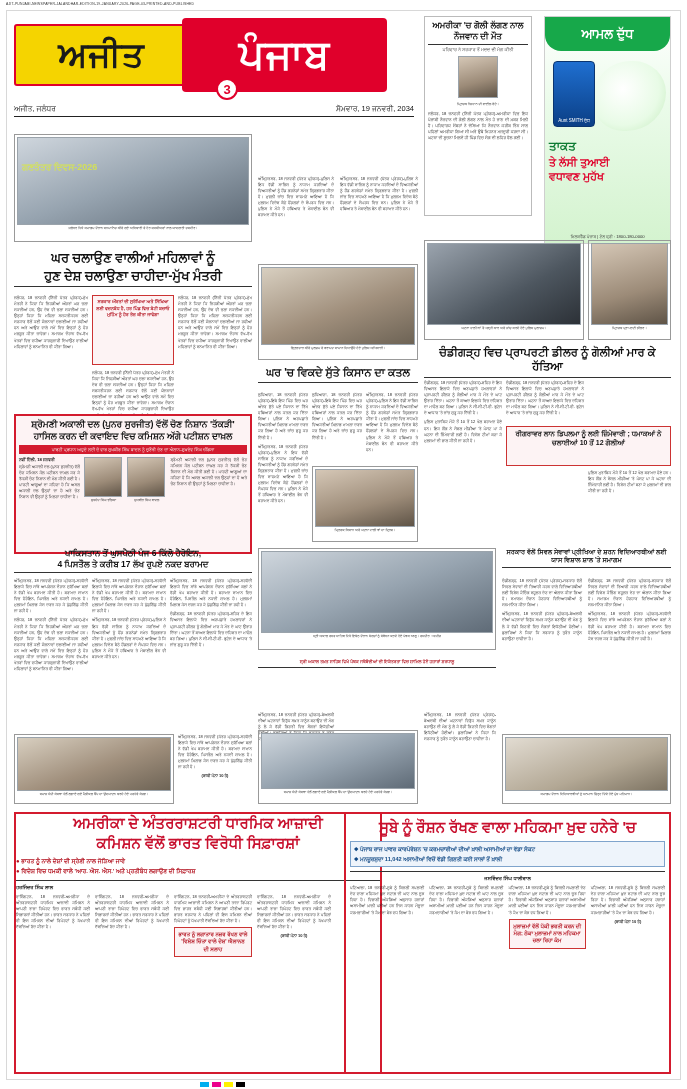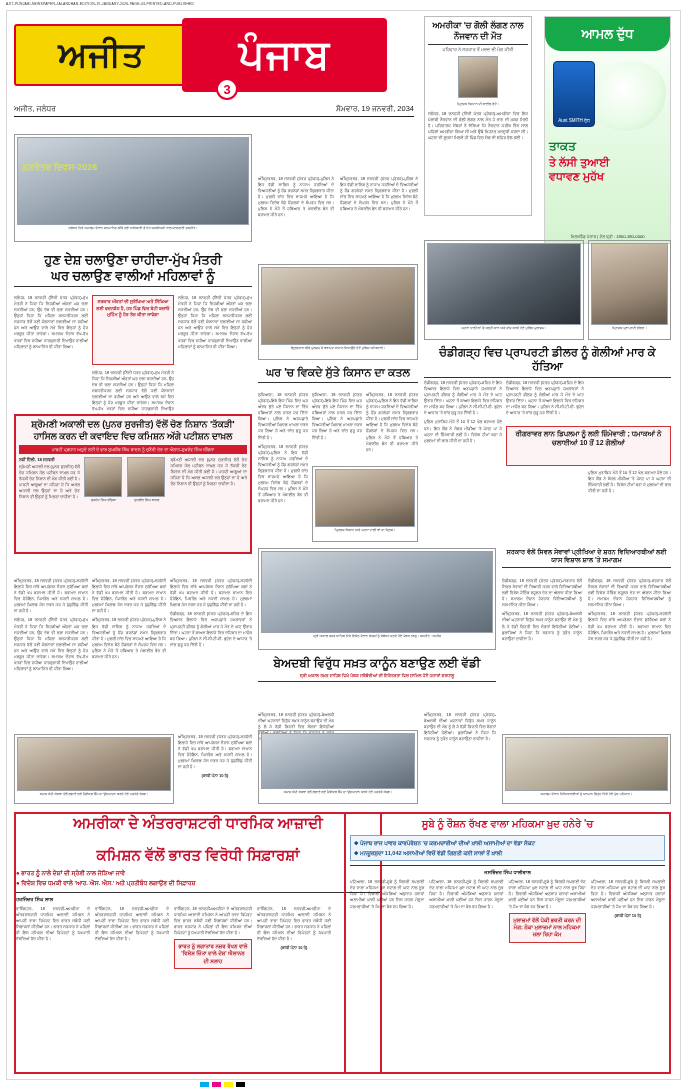--- a/index.html
+++ b/index.html
@@ -169,22 +169,22 @@
   </div>
 
   <div class="blk box" style="top:134px; left:14px; width:238px; height:108px; padding:2px;">
     <div class="photo group" style="width:100%; height:88px;">
       <div style="position:absolute;top:3px;left:4px;font-size:9px;font-weight:bold;color:#d8e64a;opacity:.85;margin-top:21px;">ਗਣਤੰਤਰ ਦਿਵਸ-2026</div>
     </div>
     <div class="cap">ਜਲੰਧਰ ਵਿਖੇ ਸਮਾਗਮ ਦੌਰਾਨ ਸਨਮਾਨਿਤ ਕੀਤੇ ਗਏ ਅਧਿਕਾਰੀ ਤੇ ਹੋਰ ਸ਼ਖ਼ਸੀਅਤਾਂ ਨਾਲ ਯਾਦਗਾਰੀ ਤਸਵੀਰ।</div>
   </div>
 
   <div class="blk" style="top:250px; left:14px; width:238px;">
+    <div class="hdl" style="font-size:13px;">ਘਰ ਚਲਾਉਣ ਵਾਲੀਆਂ ਮਹਿਲਾਵਾਂ ਨੂੰ</div>
     <div class="hdl" style="font-size:13px; margin-top:2px;">ਹੁਣ ਦੇਸ਼ ਚਲਾਉਣਾ ਚਾਹੀਦਾ-ਮੁੱਖ ਮੰਤਰੀ</div>
-    <div class="hdl" style="font-size:13px;">ਘਰ ਚਲਾਉਣ ਵਾਲੀਆਂ ਮਹਿਲਾਵਾਂ ਨੂੰ</div>
     <div class="rule"></div>
   </div>
 
   <div class="blk col" style="top:295px; left:14px; width:74px; height:116px;">
     <p>ਜਲੰਧਰ, 18 ਜਨਵਰੀ (ਨਿੱਜੀ ਪੱਤਰ ਪ੍ਰੇਰਕ)-ਮੁੱਖ ਮੰਤਰੀ ਨੇ ਕਿਹਾ ਕਿ ਜਿਹੜੀਆਂ ਔਰਤਾਂ ਘਰ ਚਲਾ ਸਕਦੀਆਂ ਹਨ, ਉਹ ਦੇਸ਼ ਵੀ ਚਲਾ ਸਕਦੀਆਂ ਹਨ। ਉਨ੍ਹਾਂ ਕਿਹਾ ਕਿ ਮਹਿਲਾ ਸਸ਼ਕਤੀਕਰਨ ਲਈ ਸਰਕਾਰ ਵੱਲੋਂ ਕਈ ਯੋਜਨਾਵਾਂ ਚਲਾਈਆਂ ਜਾ ਰਹੀਆਂ ਹਨ ਅਤੇ ਆਉਣ ਵਾਲੇ ਸਮੇਂ ਵਿਚ ਇਨ੍ਹਾਂ ਨੂੰ ਹੋਰ ਮਜ਼ਬੂਤ ਕੀਤਾ ਜਾਵੇਗਾ। ਸਮਾਗਮ ਦੌਰਾਨ ਵੱਖ-ਵੱਖ ਖੇਤਰਾਂ ਵਿਚ ਵਧੀਆ ਕਾਰਗੁਜ਼ਾਰੀ ਦਿਖਾਉਣ ਵਾਲੀਆਂ ਮਹਿਲਾਵਾਂ ਨੂੰ ਸਨਮਾਨਿਤ ਵੀ ਕੀਤਾ ਗਿਆ।</p>
   </div>
   <div class="blk tint" style="top:295px; left:92px; width:82px; height:70px; border:1px solid #c33; padding:3px;">
     <div style="font-size:4.6px; line-height:1.45; color:#b3121f; font-weight:bold; text-align:center;">ਸਰਕਾਰ ਔਰਤਾਂ ਦੀ ਸੁਰੱਖਿਆ ਅਤੇ ਸਿੱਖਿਆ ਲਈ ਵਚਨਬੱਧ ਹੈ, ਹਰ ਪਿੰਡ ਵਿਚ ਬੇਟੀ ਬਚਾਓ ਮੁਹਿੰਮ ਨੂੰ ਹੋਰ ਤੇਜ਼ ਕੀਤਾ ਜਾਵੇਗਾ</div>
   </div>
   <div class="blk col" style="top:370px; left:92px; width:82px; height:40px;">
@@ -268,20 +268,25 @@
       <div style="width:40px;">
         <div class="photo portrait" style="width:38px;height:40px;"></div>
         <div class="cap">ਸੁਖਬੀਰ ਸਿੰਘ ਬਾਦਲ</div>
       </div>
       <div class="col" style="width:78px;">
           <p>ਸ਼੍ਰੋਮਣੀ ਅਕਾਲੀ ਦਲ (ਪੁਨਰ ਸੁਰਜੀਤ) ਵੱਲੋਂ ਚੋਣ ਕਮਿਸ਼ਨ ਕੋਲ ਪਟੀਸ਼ਨ ਦਾਖ਼ਲ ਕਰ ਕੇ ਤੱਕੜੀ ਚੋਣ ਨਿਸ਼ਾਨ ਦੀ ਮੰਗ ਕੀਤੀ ਗਈ ਹੈ। ਪਾਰਟੀ ਆਗੂਆਂ ਦਾ ਕਹਿਣਾ ਹੈ ਕਿ ਅਸਲ ਅਕਾਲੀ ਦਲ ਉਨ੍ਹਾਂ ਦਾ ਹੈ ਅਤੇ ਚੋਣ ਨਿਸ਼ਾਨ ਵੀ ਉਨ੍ਹਾਂ ਨੂੰ ਮਿਲਣਾ ਚਾਹੀਦਾ ਹੈ।</p>
         </div>
     </div>
   </div>
 
+  <div class="blk" style="top:548px; left:14px; width:238px;">
+    <div class="hdl" style="font-size:8.5px;">ਪਾਕਿਸਤਾਨ ਤੋਂ ਘੁਸਪੈਠੀ ਪੰਜ 6 ਕਿੱਲੋ ਹੈਰੋਇਨ,</div>
+    <div class="hdl" style="font-size:8.5px; margin-top:1px;">4 ਪਿਸਤੌਲ ਤੇ ਕਰੀਬ 17 ਲੱਖ ਰੁਪਏ ਨਕਦ ਬਰਾਮਦ</div>
+    <div class="rule"></div>
+  </div>
   <div class="blk col" style="top:578px; left:14px; width:74px; height:152px;">
     <p>ਅੰਮ੍ਰਿਤਸਰ, 18 ਜਨਵਰੀ (ਪੱਤਰ ਪ੍ਰੇਰਕ)-ਸਰਹੱਦੀ ਇਲਾਕੇ ਵਿਚ ਸਾਂਝੇ ਆਪਰੇਸ਼ਨ ਦੌਰਾਨ ਸੁਰੱਖਿਆ ਬਲਾਂ ਨੇ ਵੱਡੀ ਖੇਪ ਬਰਾਮਦ ਕੀਤੀ ਹੈ। ਬਰਾਮਦ ਸਾਮਾਨ ਵਿਚ ਹੈਰੋਇਨ, ਪਿਸਤੌਲ ਅਤੇ ਨਕਦੀ ਸ਼ਾਮਲ ਹੈ। ਮੁਲਜ਼ਮਾਂ ਖ਼ਿਲਾਫ਼ ਕੇਸ ਦਰਜ ਕਰ ਕੇ ਪੁੱਛਗਿੱਛ ਕੀਤੀ ਜਾ ਰਹੀ ਹੈ।</p>
     <p>ਜਲੰਧਰ, 18 ਜਨਵਰੀ (ਨਿੱਜੀ ਪੱਤਰ ਪ੍ਰੇਰਕ)-ਮੁੱਖ ਮੰਤਰੀ ਨੇ ਕਿਹਾ ਕਿ ਜਿਹੜੀਆਂ ਔਰਤਾਂ ਘਰ ਚਲਾ ਸਕਦੀਆਂ ਹਨ, ਉਹ ਦੇਸ਼ ਵੀ ਚਲਾ ਸਕਦੀਆਂ ਹਨ। ਉਨ੍ਹਾਂ ਕਿਹਾ ਕਿ ਮਹਿਲਾ ਸਸ਼ਕਤੀਕਰਨ ਲਈ ਸਰਕਾਰ ਵੱਲੋਂ ਕਈ ਯੋਜਨਾਵਾਂ ਚਲਾਈਆਂ ਜਾ ਰਹੀਆਂ ਹਨ ਅਤੇ ਆਉਣ ਵਾਲੇ ਸਮੇਂ ਵਿਚ ਇਨ੍ਹਾਂ ਨੂੰ ਹੋਰ ਮਜ਼ਬੂਤ ਕੀਤਾ ਜਾਵੇਗਾ। ਸਮਾਗਮ ਦੌਰਾਨ ਵੱਖ-ਵੱਖ ਖੇਤਰਾਂ ਵਿਚ ਵਧੀਆ ਕਾਰਗੁਜ਼ਾਰੀ ਦਿਖਾਉਣ ਵਾਲੀਆਂ ਮਹਿਲਾਵਾਂ ਨੂੰ ਸਨਮਾਨਿਤ ਵੀ ਕੀਤਾ ਗਿਆ।</p>
   </div>
   <div class="blk col" style="top:578px; left:92px; width:74px; height:152px;">
     <p>ਅੰਮ੍ਰਿਤਸਰ, 18 ਜਨਵਰੀ (ਪੱਤਰ ਪ੍ਰੇਰਕ)-ਸਰਹੱਦੀ ਇਲਾਕੇ ਵਿਚ ਸਾਂਝੇ ਆਪਰੇਸ਼ਨ ਦੌਰਾਨ ਸੁਰੱਖਿਆ ਬਲਾਂ ਨੇ ਵੱਡੀ ਖੇਪ ਬਰਾਮਦ ਕੀਤੀ ਹੈ। ਬਰਾਮਦ ਸਾਮਾਨ ਵਿਚ ਹੈਰੋਇਨ, ਪਿਸਤੌਲ ਅਤੇ ਨਕਦੀ ਸ਼ਾਮਲ ਹੈ। ਮੁਲਜ਼ਮਾਂ ਖ਼ਿਲਾਫ਼ ਕੇਸ ਦਰਜ ਕਰ ਕੇ ਪੁੱਛਗਿੱਛ ਕੀਤੀ ਜਾ ਰਹੀ ਹੈ।</p>
     <p>ਅੰਮ੍ਰਿਤਸਰ, 18 ਜਨਵਰੀ (ਪੱਤਰ ਪ੍ਰੇਰਕ)-ਪੁਲਿਸ ਨੇ ਇਕ ਵੱਡੀ ਸਾਜ਼ਿਸ਼ ਨੂੰ ਨਾਕਾਮ ਕਰਦਿਆਂ ਦੋ ਵਿਅਕਤੀਆਂ ਨੂੰ ਹੈਂਡ ਗਰਨੇਡਾਂ ਸਮੇਤ ਗ੍ਰਿਫ਼ਤਾਰ ਕੀਤਾ ਹੈ। ਮੁਢਲੀ ਜਾਂਚ ਵਿਚ ਸਾਹਮਣੇ ਆਇਆ ਹੈ ਕਿ ਮੁਲਜ਼ਮ ਵਿਦੇਸ਼ ਬੈਠੇ ਹੈਂਡਲਰਾਂ ਦੇ ਸੰਪਰਕ ਵਿਚ ਸਨ। ਪੁਲਿਸ ਨੇ ਮੌਕੇ ਤੋਂ ਹਥਿਆਰ ਤੇ ਮੋਬਾਈਲ ਫੋਨ ਵੀ ਬਰਾਮਦ ਕੀਤੇ ਹਨ।</p>
   </div>
   <div class="blk col" style="top:578px; left:170px; width:82px; height:152px;">
     <p>ਅੰਮ੍ਰਿਤਸਰ, 18 ਜਨਵਰੀ (ਪੱਤਰ ਪ੍ਰੇਰਕ)-ਸਰਹੱਦੀ ਇਲਾਕੇ ਵਿਚ ਸਾਂਝੇ ਆਪਰੇਸ਼ਨ ਦੌਰਾਨ ਸੁਰੱਖਿਆ ਬਲਾਂ ਨੇ ਵੱਡੀ ਖੇਪ ਬਰਾਮਦ ਕੀਤੀ ਹੈ। ਬਰਾਮਦ ਸਾਮਾਨ ਵਿਚ ਹੈਰੋਇਨ, ਪਿਸਤੌਲ ਅਤੇ ਨਕਦੀ ਸ਼ਾਮਲ ਹੈ। ਮੁਲਜ਼ਮਾਂ ਖ਼ਿਲਾਫ਼ ਕੇਸ ਦਰਜ ਕਰ ਕੇ ਪੁੱਛਗਿੱਛ ਕੀਤੀ ਜਾ ਰਹੀ ਹੈ।</p>
@@ -294,21 +299,20 @@
   <div class="blk col" style="top:734px; left:178px; width:74px; height:70px;">
     <p>ਅੰਮ੍ਰਿਤਸਰ, 18 ਜਨਵਰੀ (ਪੱਤਰ ਪ੍ਰੇਰਕ)-ਸਰਹੱਦੀ ਇਲਾਕੇ ਵਿਚ ਸਾਂਝੇ ਆਪਰੇਸ਼ਨ ਦੌਰਾਨ ਸੁਰੱਖਿਆ ਬਲਾਂ ਨੇ ਵੱਡੀ ਖੇਪ ਬਰਾਮਦ ਕੀਤੀ ਹੈ। ਬਰਾਮਦ ਸਾਮਾਨ ਵਿਚ ਹੈਰੋਇਨ, ਪਿਸਤੌਲ ਅਤੇ ਨਕਦੀ ਸ਼ਾਮਲ ਹੈ। ਮੁਲਜ਼ਮਾਂ ਖ਼ਿਲਾਫ਼ ਕੇਸ ਦਰਜ ਕਰ ਕੇ ਪੁੱਛਗਿੱਛ ਕੀਤੀ ਜਾ ਰਹੀ ਹੈ।</p>
     <p style="text-align:center; font-weight:bold;">(ਬਾਕੀ ਪੰਨਾ 10 ਤੇ)</p>
   </div>
 
   <div class="blk box" style="top:548px; left:258px; width:238px; height:102px; padding:2px;">
     <div class="photo group" style="width:100%; height:82px;"></div>
     <div class="cap">ਸ੍ਰੀ ਅਕਾਲ ਤਖ਼ਤ ਸਾਹਿਬ ਵਿਖੇ ਇਕੱਠ ਦੌਰਾਨ ਸੰਗਤਾਂ ਨੂੰ ਸੰਬੋਧਨ ਕਰਦੇ ਹੋਏ ਪੰਥਕ ਆਗੂ। ਤਸਵੀਰ : ਅਜੀਤ</div>
   </div>
   <div class="blk" style="top:656px; left:258px; width:238px;">
-    <div class="hdl" style="font-size:12px;">ਬੇਅਦਬੀ ਵਿਰੁੱਧ ਸਖ਼ਤ ਕਾਨੂੰਨ ਬਣਾਉਣ ਲਈ ਵੱਡੀ</div>
     <div style="font-size:4.4px; text-align:center; color:#b3121f; font-weight:bold; margin-top:3px;">ਸ੍ਰੀ ਅਕਾਲ ਤਖ਼ਤ ਸਾਹਿਬ ਵਿਖੇ ਪੰਥਕ ਜਥੇਬੰਦੀਆਂ ਦੀ ਇਕੱਤਰਤਾ ਵਿਚ ਸ਼ਾਮਿਲ ਹੋਏ ਹਜ਼ਾਰਾਂ ਸ਼ਰਧਾਲੂ</div>
     <div class="rule"></div>
   </div>
   <div class="blk col" style="top:712px; left:258px; width:76px; height:92px;">
     <p>ਅੰਮ੍ਰਿਤਸਰ, 18 ਜਨਵਰੀ (ਪੱਤਰ ਪ੍ਰੇਰਕ)-ਬੇਅਦਬੀ ਦੀਆਂ ਘਟਨਾਵਾਂ ਵਿਰੁੱਧ ਸਖ਼ਤ ਕਾਨੂੰਨ ਬਣਾਉਣ ਦੀ ਮੰਗ ਨੂੰ ਲੈ ਕੇ ਵੱਡੀ ਗਿਣਤੀ ਵਿਚ ਸੰਗਤਾਂ ਇਕੱਠੀਆਂ ਹੋਈਆਂ। ਬੁਲਾਰਿਆਂ ਨੇ ਕਿਹਾ ਕਿ ਸਰਕਾਰ ਨੂੰ ਤੁਰੰਤ ਕਾਨੂੰਨ ਬਣਾਉਣਾ ਚਾਹੀਦਾ ਹੈ।</p>
   </div>
   <div class="blk box" style="top:730px; left:258px; width:160px; height:74px; padding:2px;">
     <div class="photo group" style="width:100%; height:56px;"></div>
     <div class="cap">ਸਮਾਜ ਸੇਵੀ ਸੰਸਥਾ ਵੱਲੋਂ ਲਗਾਏ ਗਏ ਮੈਡੀਕਲ ਕੈਂਪ ਦਾ ਉਦਘਾਟਨ ਕਰਦੇ ਹੋਏ ਪਤਵੰਤੇ ਸੱਜਣ।</div>
   </div>
@@ -328,21 +332,21 @@
     <p>ਚੰਡੀਗੜ੍ਹ, 18 ਜਨਵਰੀ (ਪੱਤਰ ਪ੍ਰੇਰਕ)-ਸਰਕਾਰ ਵੱਲੋਂ ਸਿਵਲ ਸੇਵਾਵਾਂ ਦੀ ਤਿਆਰੀ ਕਰਨ ਵਾਲੇ ਵਿਦਿਆਰਥੀਆਂ ਲਈ ਵਿਸ਼ੇਸ਼ ਕੋਚਿੰਗ ਸਹੂਲਤ ਦੇਣ ਦਾ ਐਲਾਨ ਕੀਤਾ ਗਿਆ ਹੈ। ਸਮਾਗਮ ਦੌਰਾਨ ਹੋਣਹਾਰ ਵਿਦਿਆਰਥੀਆਂ ਨੂੰ ਸਨਮਾਨਿਤ ਕੀਤਾ ਗਿਆ।</p>
     <p>ਅੰਮ੍ਰਿਤਸਰ, 18 ਜਨਵਰੀ (ਪੱਤਰ ਪ੍ਰੇਰਕ)-ਸਰਹੱਦੀ ਇਲਾਕੇ ਵਿਚ ਸਾਂਝੇ ਆਪਰੇਸ਼ਨ ਦੌਰਾਨ ਸੁਰੱਖਿਆ ਬਲਾਂ ਨੇ ਵੱਡੀ ਖੇਪ ਬਰਾਮਦ ਕੀਤੀ ਹੈ। ਬਰਾਮਦ ਸਾਮਾਨ ਵਿਚ ਹੈਰੋਇਨ, ਪਿਸਤੌਲ ਅਤੇ ਨਕਦੀ ਸ਼ਾਮਲ ਹੈ। ਮੁਲਜ਼ਮਾਂ ਖ਼ਿਲਾਫ਼ ਕੇਸ ਦਰਜ ਕਰ ਕੇ ਪੁੱਛਗਿੱਛ ਕੀਤੀ ਜਾ ਰਹੀ ਹੈ।</p>
   </div>
   <div class="blk box" style="top:734px; left:502px; width:169px; height:70px; padding:2px;">
     <div class="photo award" style="width:100%; height:54px;"></div>
     <div class="cap">ਸਮਾਗਮ ਦੌਰਾਨ ਵਿਦਿਆਰਥੀਆਂ ਨੂੰ ਸਨਮਾਨ ਚਿੰਨ੍ਹ ਦਿੰਦੇ ਹੋਏ ਮੁੱਖ ਮਹਿਮਾਨ।</div>
   </div>
 
   <div class="blk redbox" style="top:812px; left:14px; width:368px; height:262px; padding:0;">
     <div class="hdl red" style="font-size:15px;">ਅਮਰੀਕਾ ਦੇ ਅੰਤਰਰਾਸ਼ਟਰੀ ਧਾਰਮਿਕ ਆਜ਼ਾਦੀ</div>
-    <div class="hdl red" style="font-size:15px; margin-top:14px;">ਕਮਿਸ਼ਨ ਵੱਲੋਂ ਭਾਰਤ ਵਿਰੋਧੀ ਸਿਫ਼ਾਰਸ਼ਾਂ</div>
+    <div class="hdl red" style="font-size:15px; margin-top:2px;">ਕਮਿਸ਼ਨ ਵੱਲੋਂ ਭਾਰਤ ਵਿਰੋਧੀ ਸਿਫ਼ਾਰਸ਼ਾਂ</div>
     <div style="font-size:6px; font-weight:bold; color:#b3121f; margin-top:5px; line-height:1.4;">
       <div>● <span>ਭਾਰਤ ਨੂੰ ਨਾਲੇ ਦੇਸ਼ਾਂ ਦੀ ਸ੍ਰੇਣੀ ਨਾਲ ਜੋੜਿਆ ਜਾਵੇ</span></div>
       <div style="margin-top:2px;">● <span>ਵਿਦੇਸ਼ ਵਿਚ ਧਮਕੀ ਵਾਲੇ 'ਆਰ. ਐਸ. ਐਸ.' ਅਤੇ ਪ੍ਰਤੀਬੰਧ ਲਗਾਉਣ ਦੀ ਸਿਫ਼ਾਰਸ਼</span></div>
     </div>
     <div style="border-top:1px solid #333; margin:4px 0 3px 0;"></div>
     <div style="font-size:5px; font-weight:bold; color:#111;">ਹਰਜਿੰਦਰ ਸਿੰਘ ਲਾਲ</div>
     <div style="display:flex; gap:5px; margin-top:3px;">
       <div class="col" style="width:74px; height:170px;">
           <p>ਵਾਸ਼ਿੰਗਟਨ, 18 ਜਨਵਰੀ-ਅਮਰੀਕਾ ਦੇ ਅੰਤਰਰਾਸ਼ਟਰੀ ਧਾਰਮਿਕ ਆਜ਼ਾਦੀ ਕਮਿਸ਼ਨ ਨੇ ਆਪਣੀ ਤਾਜ਼ਾ ਰਿਪੋਰਟ ਵਿਚ ਭਾਰਤ ਸਬੰਧੀ ਕਈ ਸਿਫ਼ਾਰਸ਼ਾਂ ਕੀਤੀਆਂ ਹਨ। ਭਾਰਤ ਸਰਕਾਰ ਨੇ ਪਹਿਲਾਂ ਵੀ ਇਸ ਕਮਿਸ਼ਨ ਦੀਆਂ ਰਿਪੋਰਟਾਂ ਨੂੰ ਪੱਖਪਾਤੀ ਦੱਸਦਿਆਂ ਰੱਦ ਕੀਤਾ ਹੈ।</p>
         </div>
@@ -360,21 +364,21 @@
       <div style="width:74px;">
         <div class="col">
             <p>ਵਾਸ਼ਿੰਗਟਨ, 18 ਜਨਵਰੀ-ਅਮਰੀਕਾ ਦੇ ਅੰਤਰਰਾਸ਼ਟਰੀ ਧਾਰਮਿਕ ਆਜ਼ਾਦੀ ਕਮਿਸ਼ਨ ਨੇ ਆਪਣੀ ਤਾਜ਼ਾ ਰਿਪੋਰਟ ਵਿਚ ਭਾਰਤ ਸਬੰਧੀ ਕਈ ਸਿਫ਼ਾਰਸ਼ਾਂ ਕੀਤੀਆਂ ਹਨ। ਭਾਰਤ ਸਰਕਾਰ ਨੇ ਪਹਿਲਾਂ ਵੀ ਇਸ ਕਮਿਸ਼ਨ ਦੀਆਂ ਰਿਪੋਰਟਾਂ ਨੂੰ ਪੱਖਪਾਤੀ ਦੱਸਦਿਆਂ ਰੱਦ ਕੀਤਾ ਹੈ।</p>
           </div>
         <div class="col" style="text-align:center; font-weight:bold; margin-top:2px;">(ਬਾਕੀ ਪੰਨਾ 10 ਤੇ)</div>
       </div>
     </div>
   </div>
 
   <div class="blk redbox" style="top:812px; left:344px; width:327px; height:262px; padding:4px;">
-    <div class="hdl red" style="font-size:10px;">ਸੂਬੇ ਨੂੰ ਰੌਸ਼ਨ ਰੱਖਣ ਵਾਲਾ ਮਹਿਕਮਾ ਖ਼ੁਦ ਹਨੇਰੇ 'ਚ</div>
+    <div class="hdl red" style="font-size:15px;">ਸੂਬੇ ਨੂੰ ਰੌਸ਼ਨ ਰੱਖਣ ਵਾਲਾ ਮਹਿਕਮਾ ਖ਼ੁਦ ਹਨੇਰੇ 'ਚ</div>
     <div class="bluetint" style="border:1px solid #7fa4cc; padding:3px; margin-top:5px;">
       <div style="font-size:5.6px; font-weight:bold; color:#124a86; line-height:1.45;">
         <div>◆ <span>ਪੰਜਾਬ ਰਾਜ ਪਾਵਰ ਕਾਰਪੋਰੇਸ਼ਨ 'ਚ ਕਰਮਚਾਰੀਆਂ ਦੀਆਂ ਖ਼ਾਲੀ ਅਸਾਮੀਆਂ ਦਾ ਵੱਡਾ ਸੰਕਟ</span></div>
         <div style="margin-top:2px;">◆ <span>ਮਨਜ਼ੂਰਸ਼ੁਦਾ 11,042 ਅਸਾਮੀਆਂ ਵਿਚੋਂ ਵੱਡੀ ਗਿਣਤੀ ਕਈ ਸਾਲਾਂ ਤੋਂ ਖ਼ਾਲੀ</span></div>
       </div>
     </div>
     <div style="border-top:1px solid #333; margin:4px 0 3px 0;"></div>
     <div style="font-size:5px; font-weight:bold; color:#111; text-align:center;">ਜਸਵਿੰਦਰ ਸਿੰਘ ਧਾਲੀਵਾਲ</div>
     <div style="display:flex; gap:5px; margin-top:3px;">
       <div class="col" style="width:75px; height:172px;">

